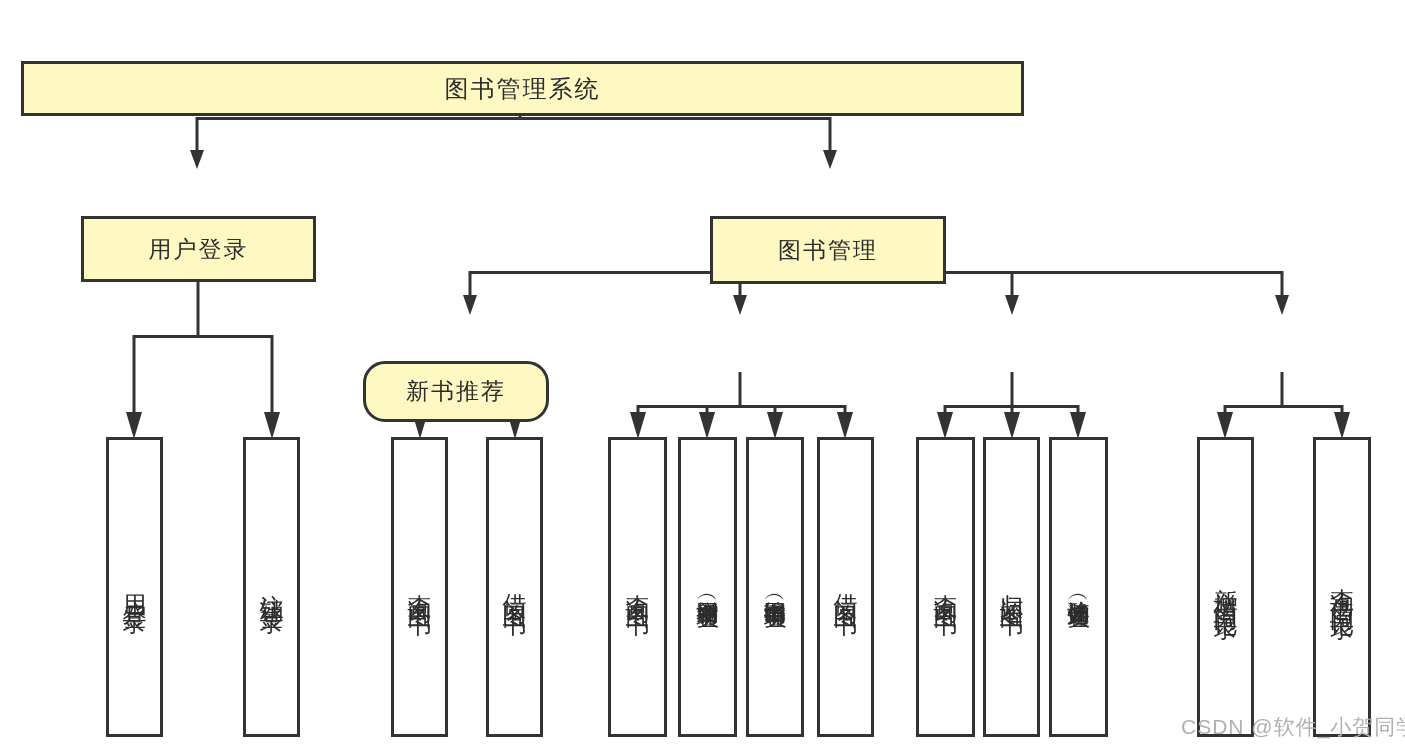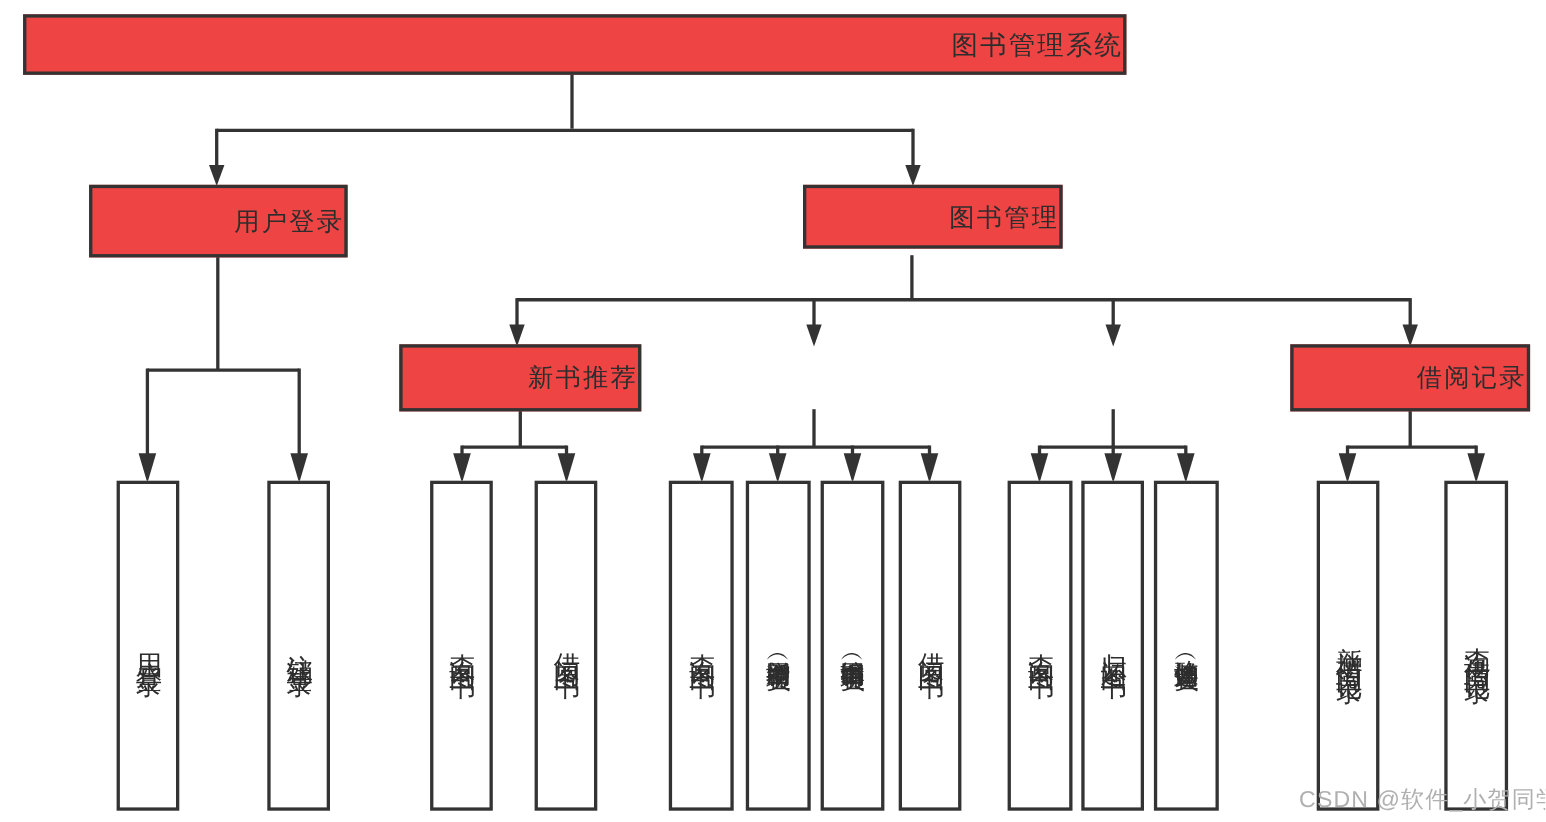--- a/index.html
+++ b/index.html
@@ -21,29 +21,30 @@
     stroke-width: 3;
     fill: none;
   }
   #wires polygon {
     fill: #333333;
     stroke: none;
   }
   .hbox {
     position: absolute;
     box-sizing: border-box;
-    background: #ef4444;
+    background: #fef9c3;
     border: 3px solid #333333;
     display: flex;
     align-items: center;
-    justify-content: flex-end;
+    justify-content: center;
     color: #2d2d2d;
     font-size: 23px;
     letter-spacing: 2px;
     z-index: 2;
+    margin-top: 48px;
   }
   .vbox {
     position: absolute;
     box-sizing: border-box;
     background: #ffffff;
     border: 3px solid #333333;
     display: flex;
     align-items: center;
     justify-content: center;
     color: #2d2d2d;
@@ -146,29 +147,26 @@
     </g>
   </svg>
 
   <div class="hbox" style="left:21px; top:13px; width:1003px; height:55px; font-size:24px;">
     <span>图书管理系统</span>
   </div>
 
   <div class="hbox" style="left:81px; top:168px; width:235px; height:66px;">
     <span>用户登录</span>
   </div>
-  <div class="hbox" style="left:730px; top:168px; width:236px; height:58px;">
+  <div class="hbox" style="left:710px; top:168px; width:236px; height:68px;">
     <span>图书管理</span>
   </div>
 
-  <div class="hbox" style="left:363px; top:313px; width:220px; height:61px;">
+  <div class="hbox" style="left:363px; top:313px; width:186px; height:61px;border-radius:22px;">
     <span>新书推荐</span>
-  </div>
-  <div class="hbox" style="left:1173px; top:313px; width:218px; height:61px;">
-    <span>借阅记录</span>
   </div>
 
   <div class="vbox" style="left:106px; top:437px; width:57px; height:300px;">
     <span class="vtext">用户登录</span>
   </div>
   <div class="vbox" style="left:243px; top:437px; width:57px; height:300px;">
     <span class="vtext">注销登录</span>
   </div>
 
   <div class="vbox" style="left:391px; top:437px; width:57px; height:300px;">

